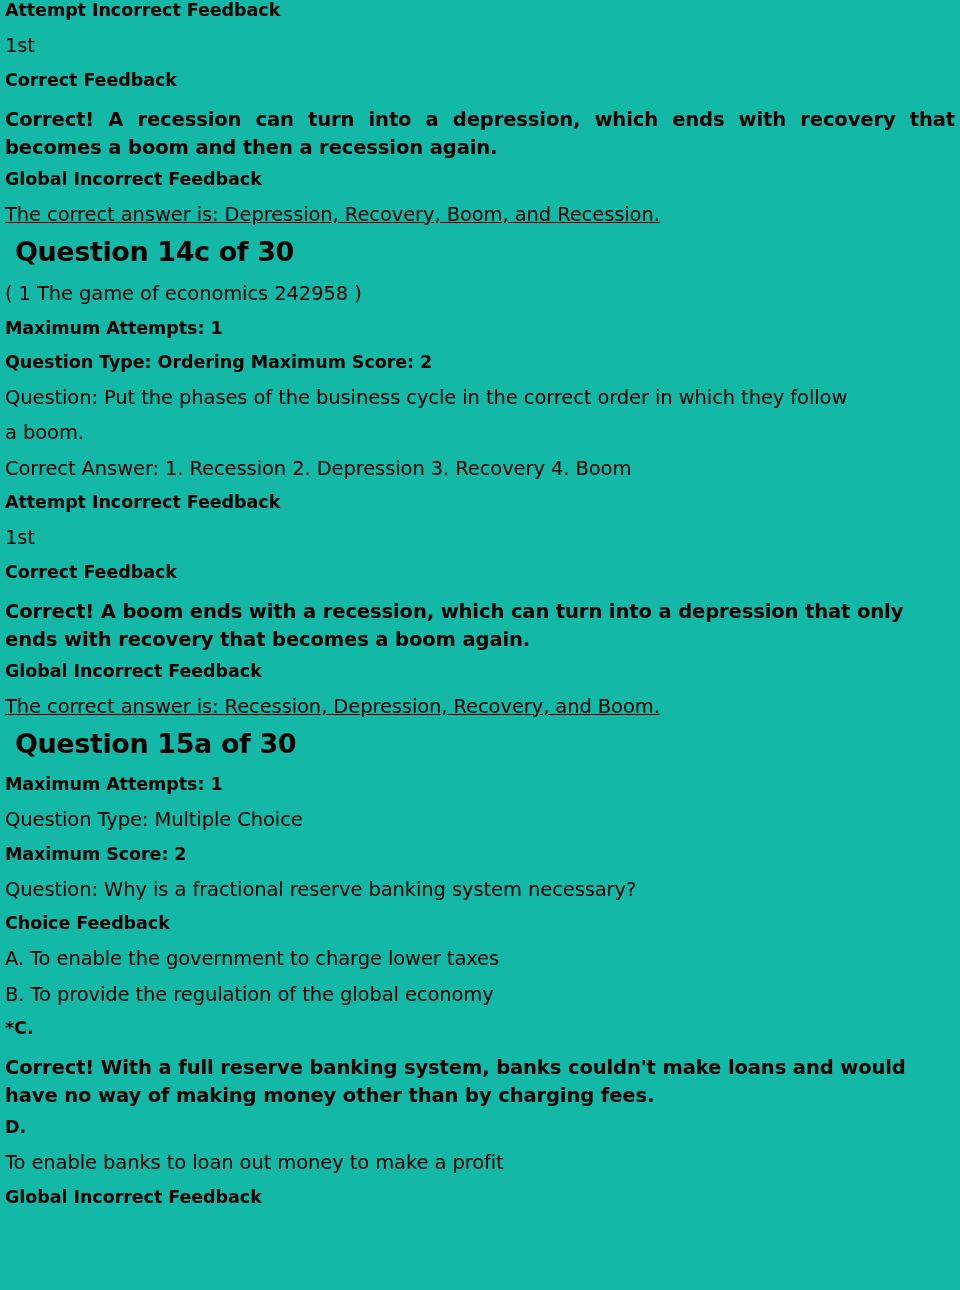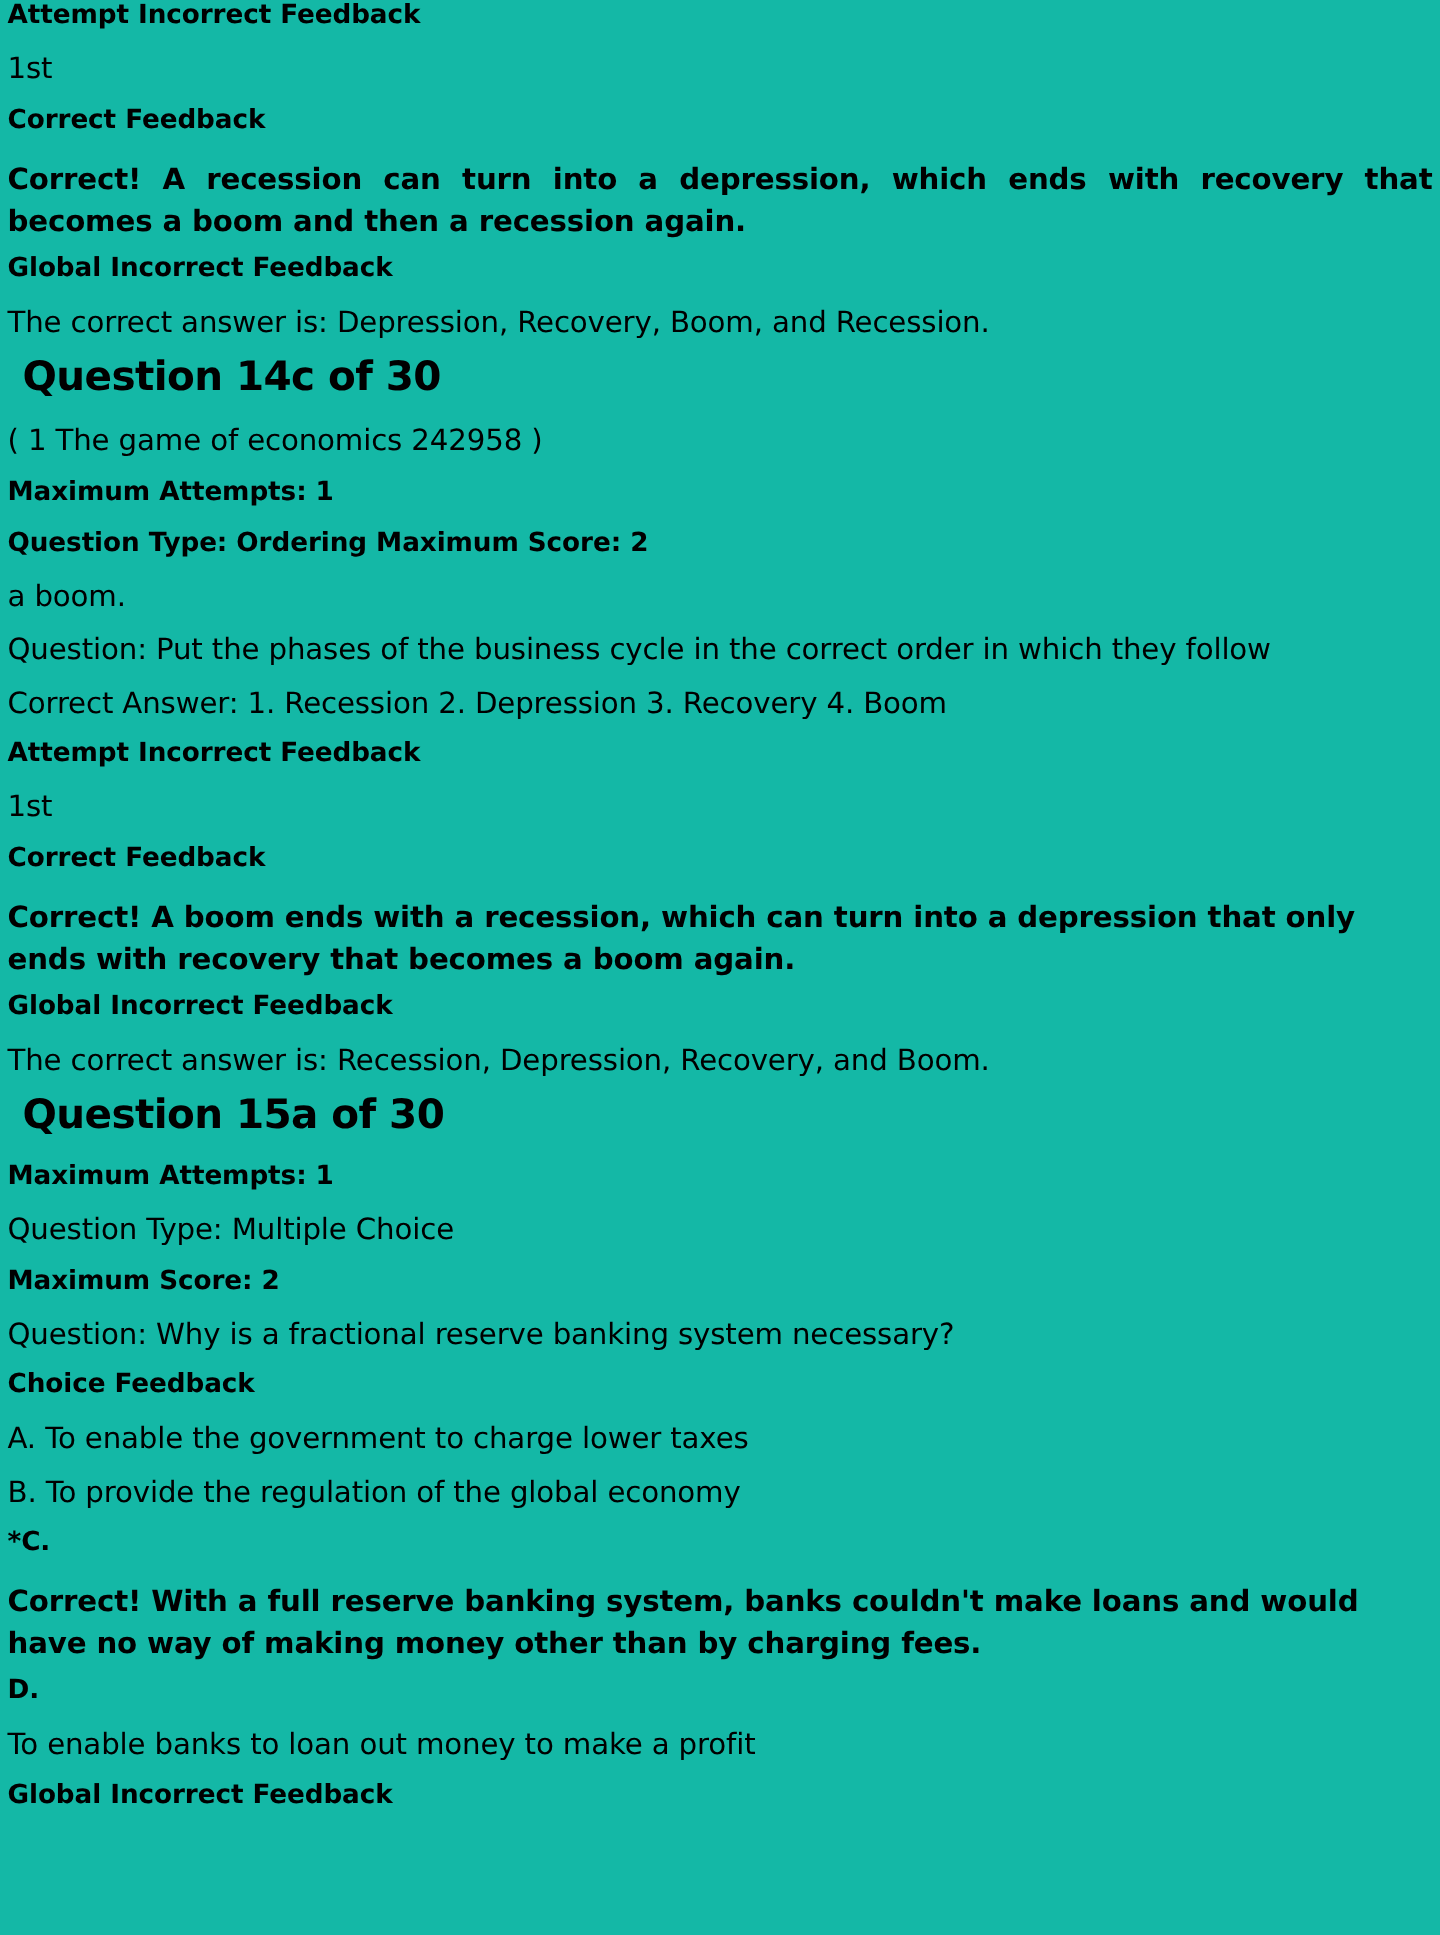--- a/index.html
+++ b/index.html
@@ -62,40 +62,40 @@
   }
 
   
   .qheading {
     font-size: 27px;
     font-weight: bold;
     line-height: 1.0;
     letter-spacing: -0.4px;
     margin: 0 0 19px 10px;
   }
-  .pre-heading { margin-bottom: 14px; }
+  .pre-heading { margin-bottom: 14px; text-decoration: underline; }
 </style>
 </head>
 <body>
 
 <div class="page">
 
   <div class="ln lbl">Attempt Incorrect Feedback</div>
   <div class="ln body-ln">1st</div>
   <div class="ln lbl">Correct Feedback</div>
   <div class="ln para">Correct! A recession can turn into a depression, which ends with recovery that becomes a boom and then a recession again.</div>
   <div class="ln lbl">Global Incorrect Feedback</div>
   <div class="ln body-ln pre-heading">The correct answer is: Depression, Recovery, Boom, and Recession.</div>
 
   <h1 class="ln qheading">Question 14c of 30</h1>
   <div class="ln body-ln">( 1 The game of economics 242958 )</div>
   <div class="ln lbl">Maximum Attempts: 1</div>
   <div class="ln lbl">Question Type: Ordering Maximum Score: 2</div>
+  <div class="ln body-ln">Question: Put the phases of the business cycle in the correct order in which they follow</div>
   <div class="ln body-ln">a boom.</div>
-  <div class="ln body-ln">Question: Put the phases of the business cycle in the correct order in which they follow</div>
   <div class="ln body-ln">Correct Answer: 1. Recession 2. Depression 3. Recovery 4. Boom</div>
   <div class="ln lbl">Attempt Incorrect Feedback</div>
   <div class="ln body-ln">1st</div>
   <div class="ln lbl">Correct Feedback</div>
   <div class="ln para natural">Correct! A boom ends with a recession, which can turn into a depression that only ends with recovery that becomes a boom again.</div>
   <div class="ln lbl">Global Incorrect Feedback</div>
   <div class="ln body-ln pre-heading">The correct answer is: Recession, Depression, Recovery, and Boom.</div>
 
   <h1 class="ln qheading">Question 15a of 30</h1>
   <div class="ln lbl">Maximum Attempts: 1</div>

